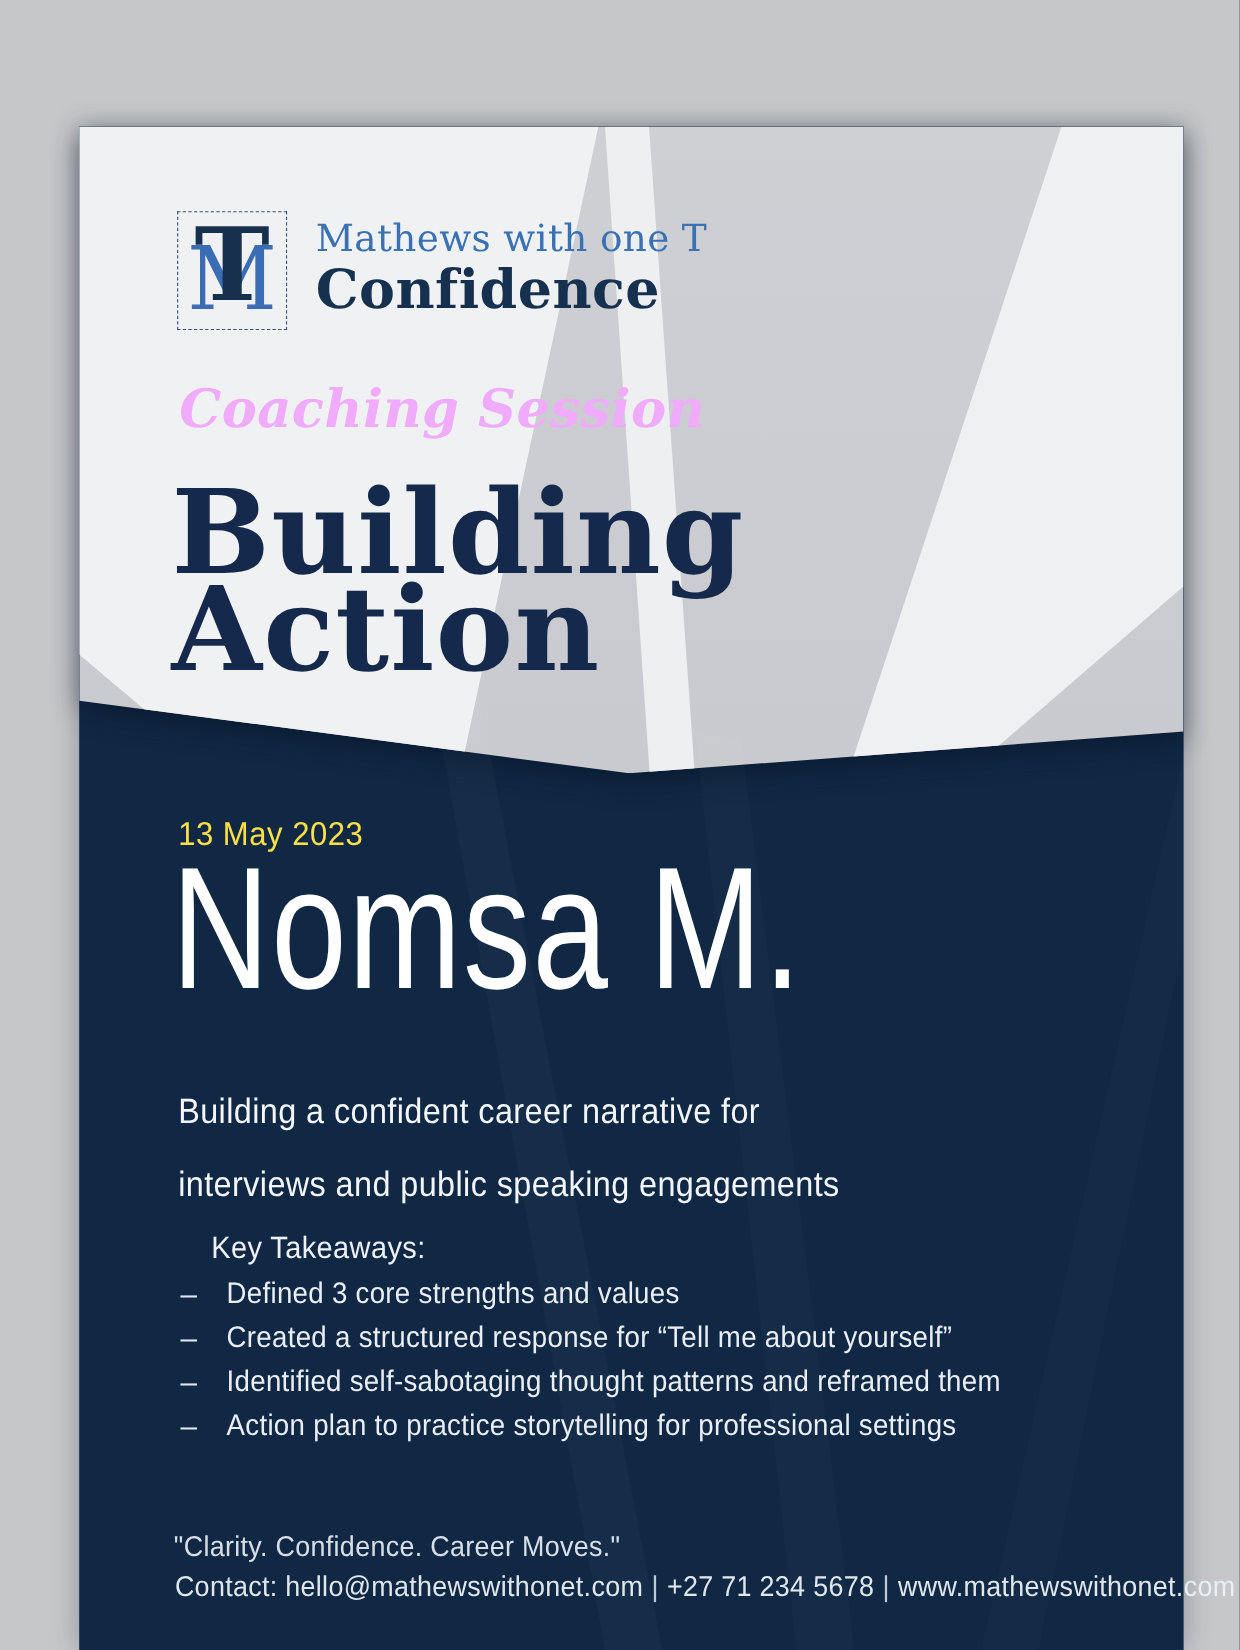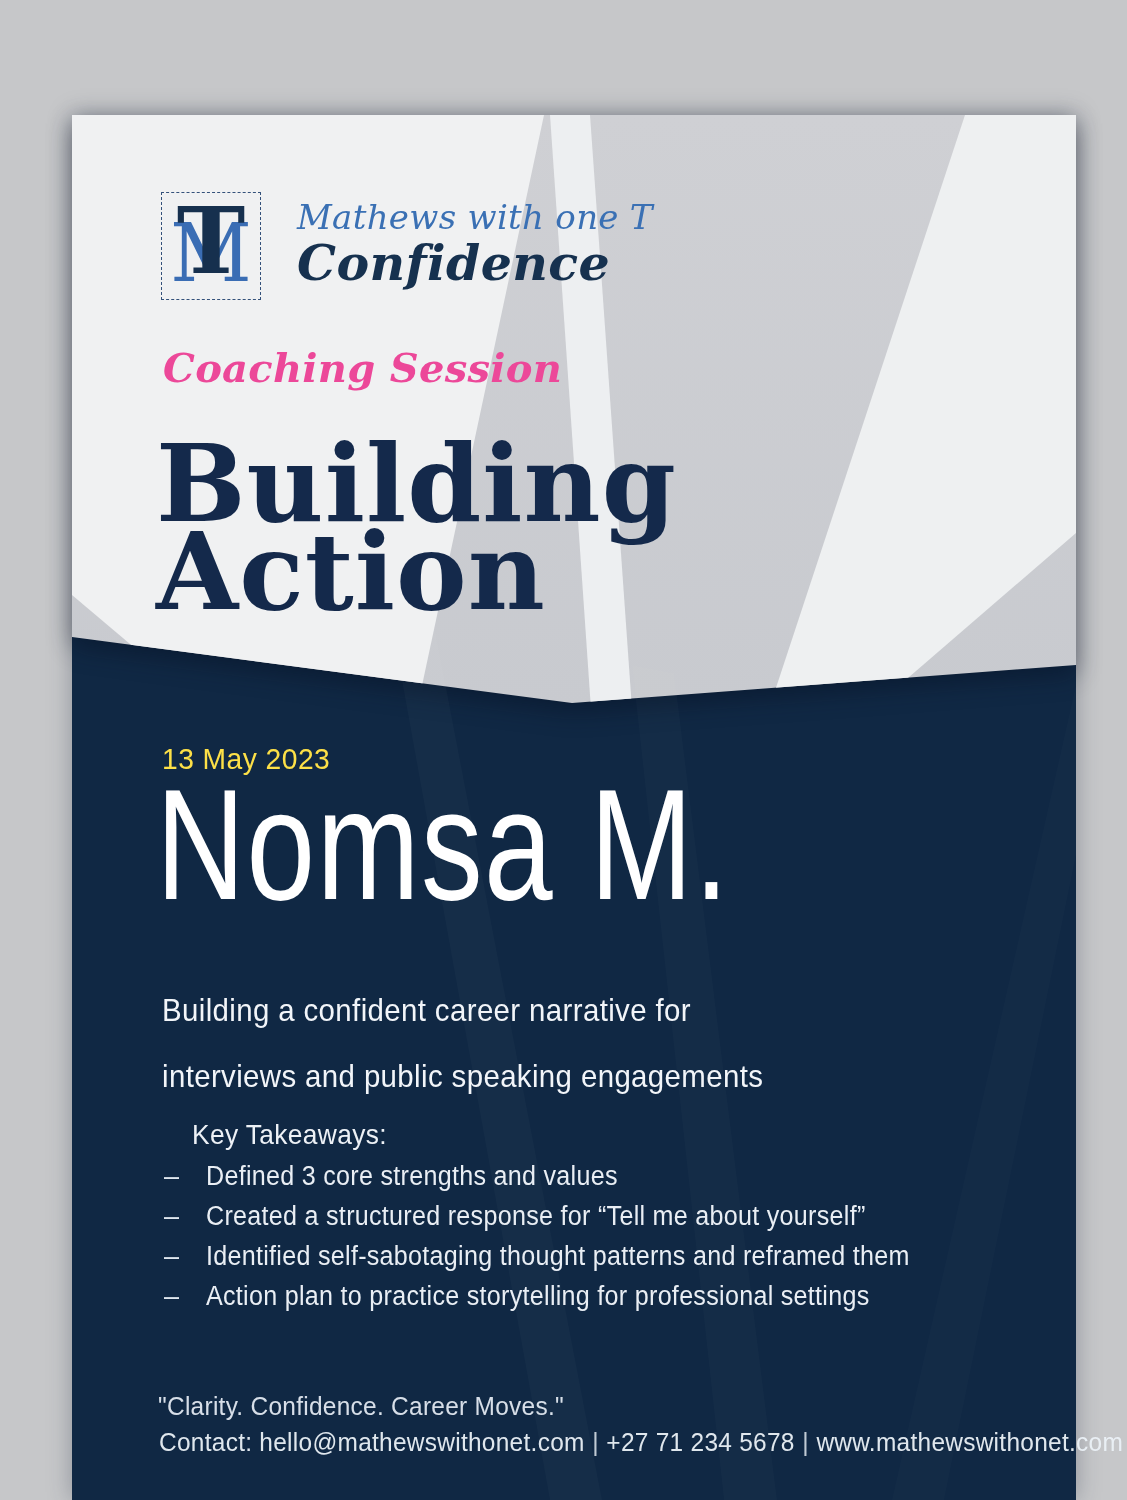--- a/index.html
+++ b/index.html
@@ -29,28 +29,28 @@
   .navy-wm{position:absolute;left:0;top:510px;width:1004px;height:875px;}
   
   .brand{position:absolute;left:89px;top:77px;display:flex;}
   .logo-box{
     position:relative;width:100px;height:108px;
     border:1.5px dashed #33517a;box-sizing:border-box;flex:0 0 auto;
   }
   .mono{position:absolute;left:50%;line-height:1;font-family:"DejaVu Serif",serif;}
   .mono-m{bottom:5px;transform:translateX(-50%);font-size:80px;color:#3a6db4;}
   .mono-t{top:2px;transform:translateX(-50%);font-size:92px;font-weight:700;color:#16304e;}
-  .brand-text{margin-left:36px;padding-top:6px;font-family:"DejaVu Serif",serif;white-space:nowrap;font-style:italic;}
+  .brand-text{margin-left:26px;padding-top:6px;font-family:"DejaVu Serif",serif;white-space:nowrap;}
   .brand-top{font-size:34px;line-height:38px;color:#3a70b4;letter-spacing:.3px;}
   .brand-bottom{font-size:49px;line-height:55px;color:#16314f;font-weight:600;letter-spacing:.4px;}
   
   .kicker{
     position:absolute;left:91px;top:229px;
     font-family:"DejaVu Serif",serif;font-style:italic;font-weight:600;
-    font-size:40px;color:#ec4899;letter-spacing:.3px;
+    font-size:48px;color:#f0abfc;letter-spacing:.3px;
   }
   .title{
     position:absolute;left:84px;top:325px;margin:0;
     font-family:"DejaVu Serif",serif;font-weight:700;
     font-size:106px;line-height:88px;color:#14294b;letter-spacing:1px;
   }
   
   .cx{display:inline-block;transform-origin:0 50%;white-space:nowrap;}
   .cx78{transform:scaleX(.78);}
   .cx92{transform:scaleX(.92);}

